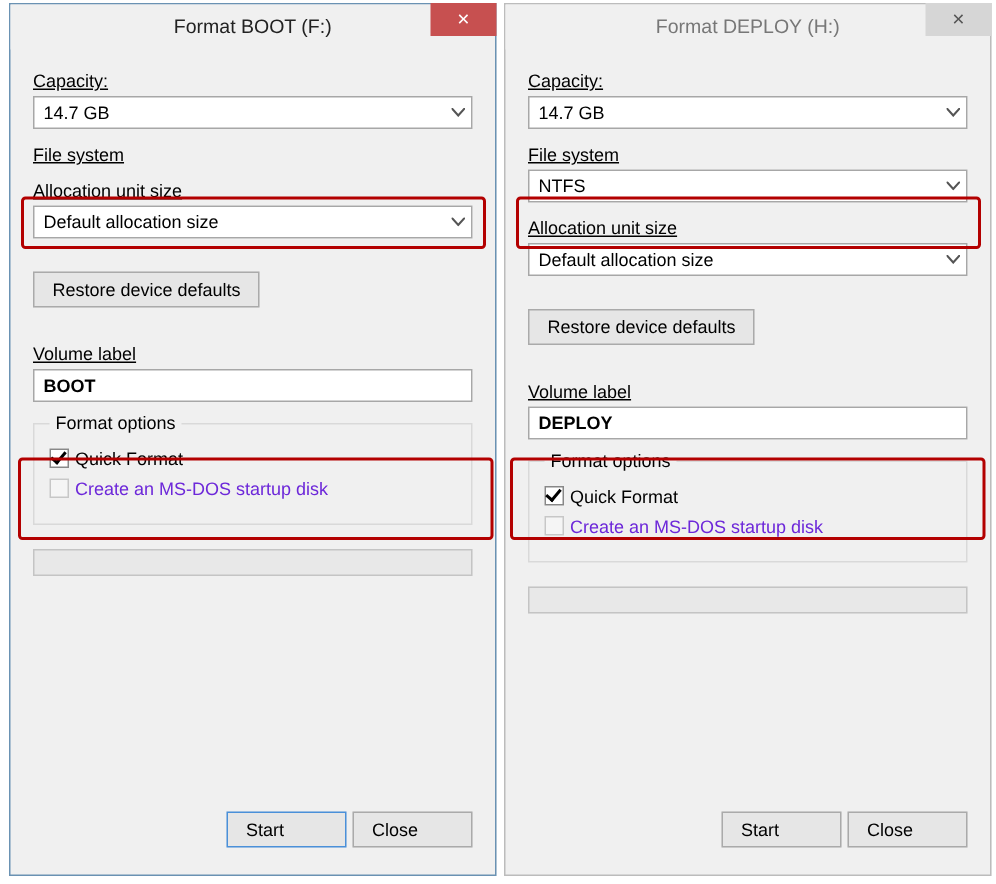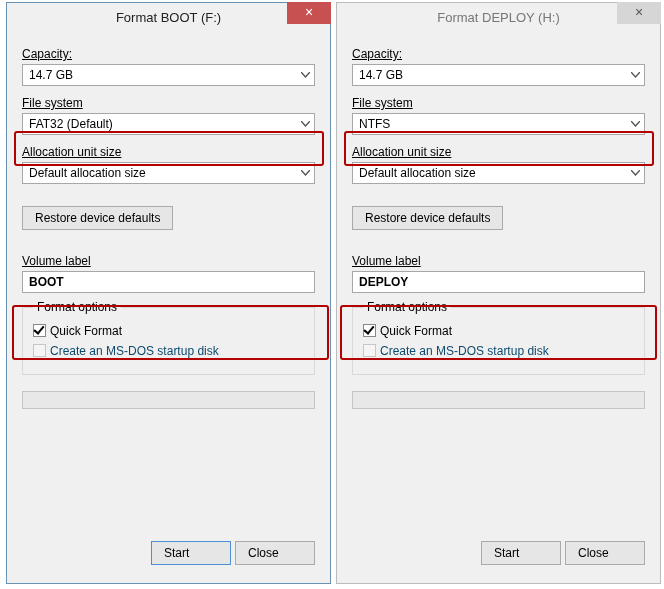--- a/index.html
+++ b/index.html
@@ -145,21 +145,21 @@
   .chk.checked::after {
     content: "";
     position: absolute;
     left: 2px; top: -1px;
     width: 4px; height: 8px;
     border: solid #000;
     border-width: 0 2px 2px 0;
     transform: rotate(40deg);
   }
   .chk.disabled { border-color: #c7c7c7; background: #f5f5f5; }
-  .disabled-text { color: #0c4a6e; }
+  .disabled-text { color: #6d28d9; }
 
   .progress {
     margin-top: 16px;
     height: 18px;
     background: #e8e8e8;
     border: 1px solid #c4c4c4;
     box-sizing: border-box;
   }
 
   .footer {
@@ -196,28 +196,20 @@
       <div class="combo">
         <span>14.7 GB</span>
         <span class="arrow">
           <svg width="9" height="6">
               <path d="M0 0 L4.5 5 L9 0" fill="none" stroke="#555" stroke-width="1.4"></path>
             </svg>
         </span>
       </div>
 
       <div class="lbl">File system</div>
-      <div class="combo">
-        <span>FAT32 (Default)</span>
-        <span class="arrow">
-          <svg width="9" height="6">
-              <path d="M0 0 L4.5 5 L9 0" fill="none" stroke="#555" stroke-width="1.4"></path>
-            </svg>
-        </span>
-      </div>
 
       <div class="lbl">Allocation unit size</div>
       <div class="combo">
         <span>Default allocation size</span>
         <span class="arrow">
           <svg width="9" height="6">
               <path d="M0 0 L4.5 5 L9 0" fill="none" stroke="#555" stroke-width="1.4"></path>
             </svg>
         </span>
       </div>

